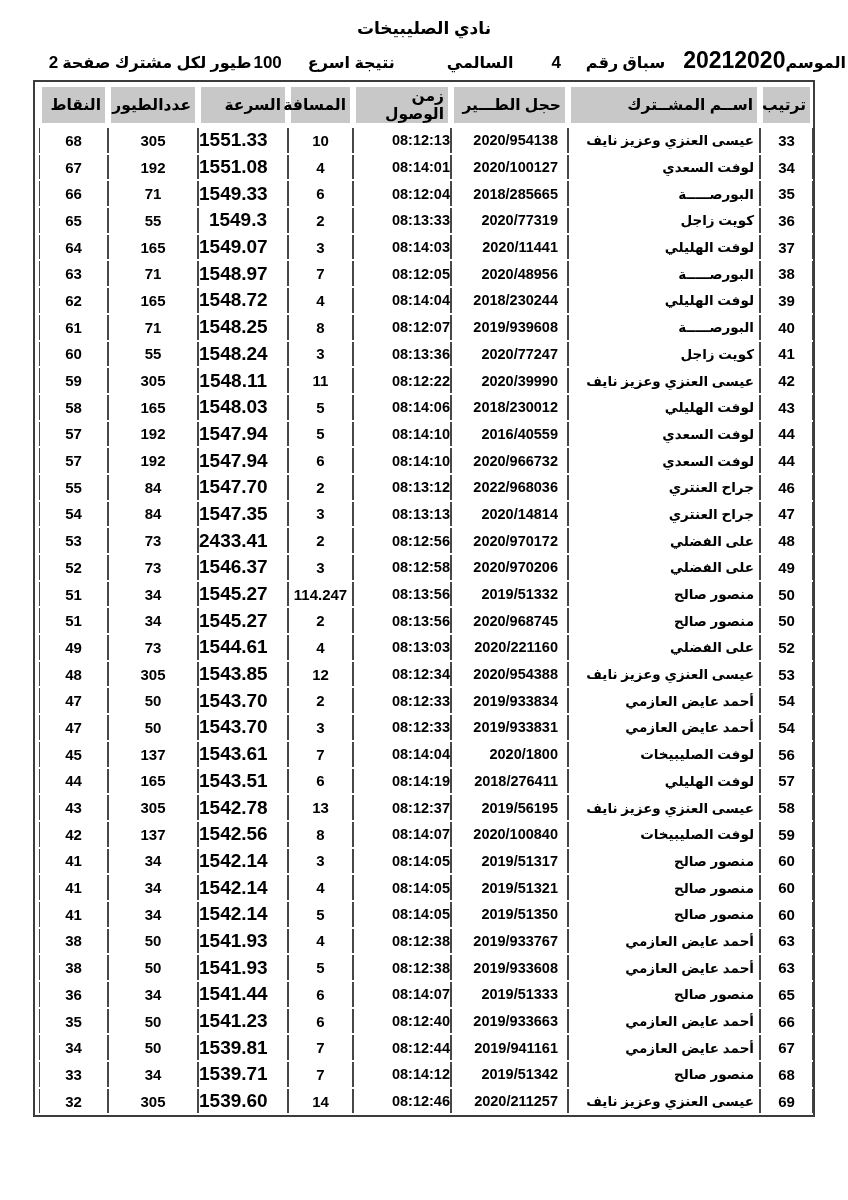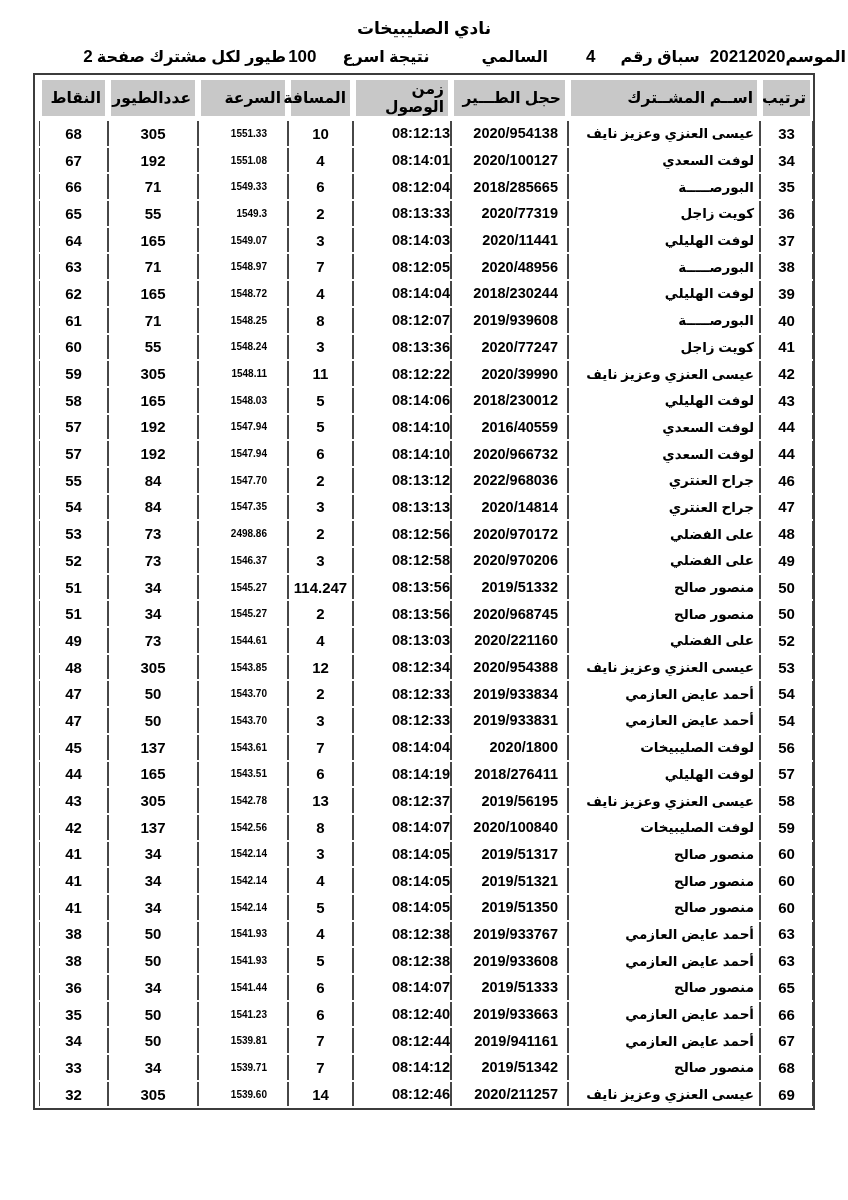--- a/index.html
+++ b/index.html
@@ -12,21 +12,21 @@
     text-align:center;font-size:17px;font-weight:bold;
     padding-top:18px;letter-spacing:0;
   }
   .info-line{
     display:flex;flex-direction:row;align-items:baseline;
     font-size:16px;font-weight:bold;
     padding:8px 2px 0 2px;white-space:nowrap;
   }
   .info-line span{display:inline-block;}
   .seg-season-label{}
-  .seg-season-value{margin-left:10px;font-size:17px;}
+  .seg-season-value{margin-left:18px;font-size:23px;}
   .seg-race-label{margin-left:25px;}
   .seg-race-number{margin-left:38px;font-size:17px;}
   .seg-location{margin-left:52px;}
   .seg-result-label{margin-left:26px;}
   .seg-result-count{margin-left:2px;font-size:17px;}
   .seg-result-suffix{margin-left:4px;}
   .seg-page-number{font-size:17px;}
 
   .table-wrap{
     width:778px;margin:6px auto 0 auto;
@@ -62,21 +62,21 @@
     border-left:1px solid #474747;border-right:1px solid #474747;
     font-size:15px;font-weight:bold;
     text-align:center;vertical-align:middle;
     padding:0;overflow:hidden;white-space:nowrap;
   }
   td.c-rank{text-align:center;font-size:15px;}
   td.c-name{text-align:right;padding-right:5px;font-size:13.5px;}
   td.c-ring{direction:ltr;text-align:right;padding-right:9px;font-size:14.5px;}
   td.c-time{direction:ltr;text-align:right;font-size:14.5px;}
   td.c-dist{direction:ltr;text-align:center;font-size:15px;}
-  td.c-speed{direction:ltr;text-align:right;padding-right:20px;font-size:10px;}
+  td.c-speed{direction:ltr;text-align:right;padding-right:20px;font-size:19px;}
   td.c-birds{text-align:center;}
   td.c-points{text-align:center;}
 </style>
 </head>
 <body>
 
 <div class="doc-title">نادي الصليبيخات</div>
 
 <div class="info-line">
   <span class="seg-season-label">الموسم</span>
@@ -264,21 +264,21 @@
           <td class="c-speed">1547.35</td>
           <td class="c-birds">84</td>
           <td class="c-points">54</td>
         </tr>
         <tr>
           <td class="c-rank">48</td>
           <td class="c-name">على الفضلي</td>
           <td class="c-ring">2020/970172</td>
           <td class="c-time">08:12:56</td>
           <td class="c-dist">2</td>
-          <td class="c-speed">2498.86</td>
+          <td class="c-speed">2433.41</td>
           <td class="c-birds">73</td>
           <td class="c-points">53</td>
         </tr>
         <tr>
           <td class="c-rank">49</td>
           <td class="c-name">على الفضلي</td>
           <td class="c-ring">2020/970206</td>
           <td class="c-time">08:12:58</td>
           <td class="c-dist">3</td>
           <td class="c-speed">1546.37</td>

